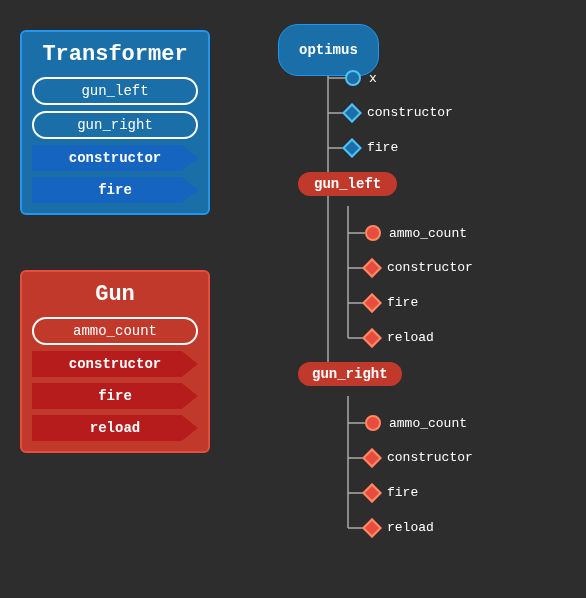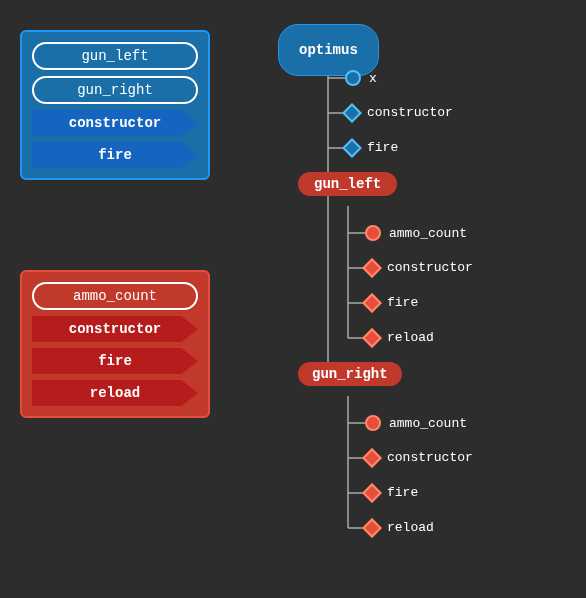--- a/index.html
+++ b/index.html
@@ -154,29 +154,31 @@
       flex-shrink: 0;
     }
 
     .node-diamond.blue { background: #1a6fa8; border: 2px solid #4fc3f7; }
     .node-diamond.orange { background: #e74c3c; border: 2px solid #ff8a65; }
   </style>
 </head>
 <body>
 
 <div class="class-card transformer">
+  <div class="class-card-title">Transformer</div>
   <div class="class-card-items">
     <div class="item-oval">gun_left</div>
     <div class="item-oval">gun_right</div>
     <div class="item-arrow">constructor</div>
     <div class="item-arrow">fire</div>
   </div>
 </div>
 
 <div class="class-card gun">
+  <div class="class-card-title">Gun</div>
   <div class="class-card-items">
     <div class="item-oval">ammo_count</div>
     <div class="item-arrow">constructor</div>
     <div class="item-arrow">fire</div>
     <div class="item-arrow">reload</div>
   </div>
 </div>
 
 <div class="tree-area">
   <svg class="tree-svg">

